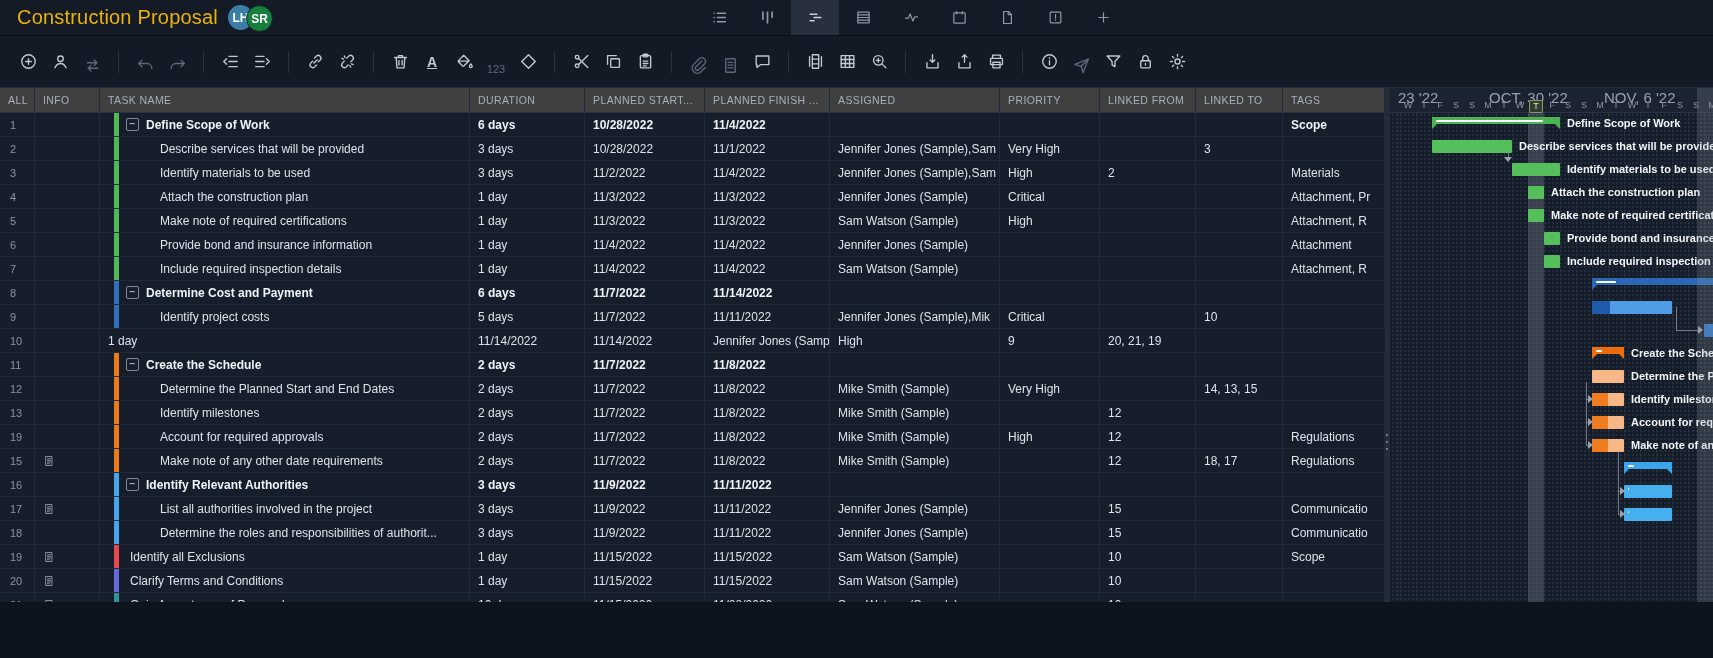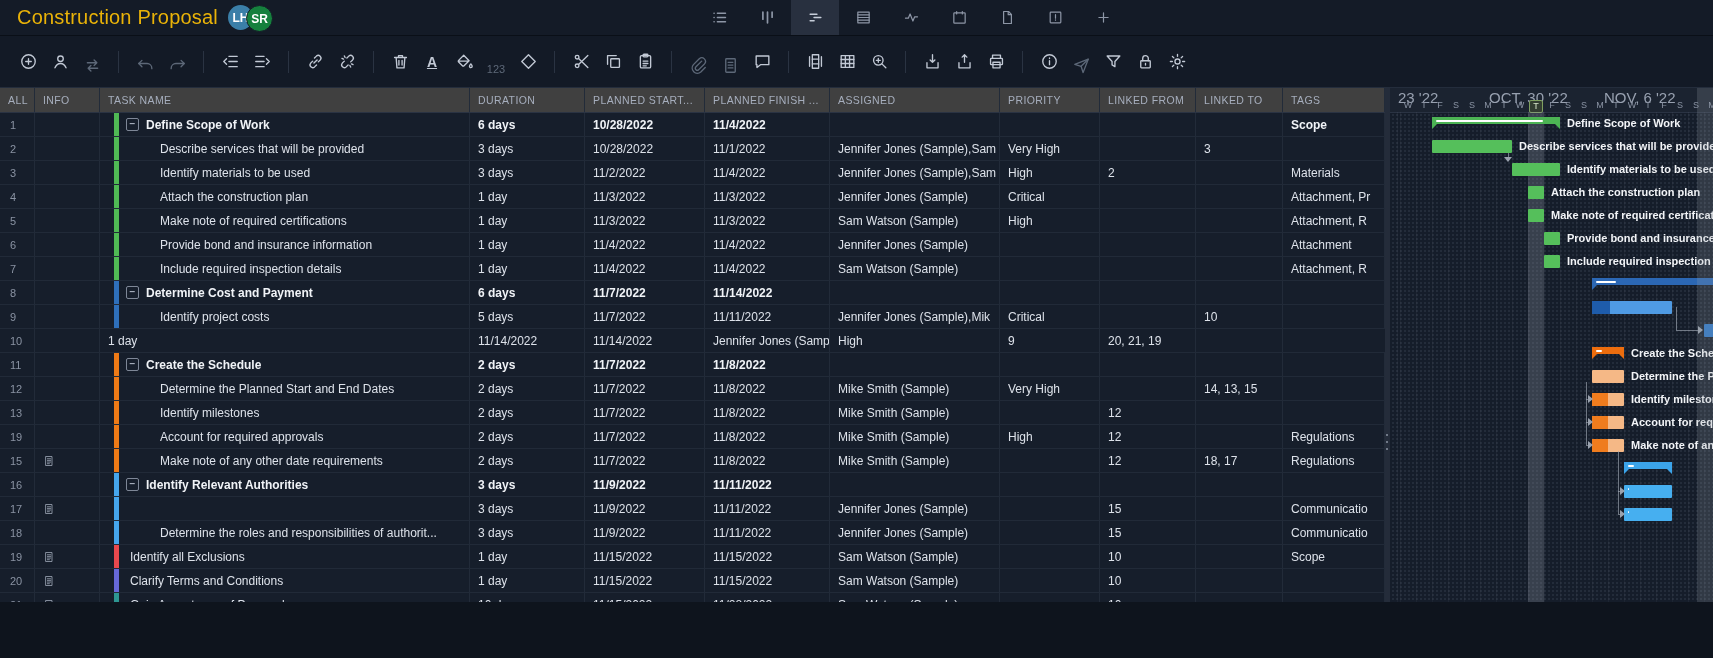--- a/index.html
+++ b/index.html
@@ -643,20 +643,23 @@
           <div class="cell ">
             <span class="noteicon">
               <svg viewBox="0 0 24 24" fill="none" stroke="currentColor" stroke-width="1.7" stroke-linecap="round" stroke-linejoin="round">
                 <rect x="6" y="3" width="12" height="18"></rect>
                 <path d="M8.8 7.5h6.4M8.8 10.8h6.4M8.8 14.1h6.4M8.8 17.4h4"></path>
               </svg>
             </span>
           </div>
           <div class="cell taskcell">
             <div class="strip" style="background:#45a5ec"></div>
+            <div class="tname" style="left:60px">
+              <span>List all authorities involved in the project</span>
+            </div>
           </div>
           <div class="cell ">3 days</div>
           <div class="cell ">11/9/2022</div>
           <div class="cell ">11/11/2022</div>
           <div class="cell ">Jennifer Jones (Sample)</div>
           <div class="cell "></div>
           <div class="cell ">15</div>
           <div class="cell "></div>
           <div class="cell ">Communicatio</div>
         </div>

